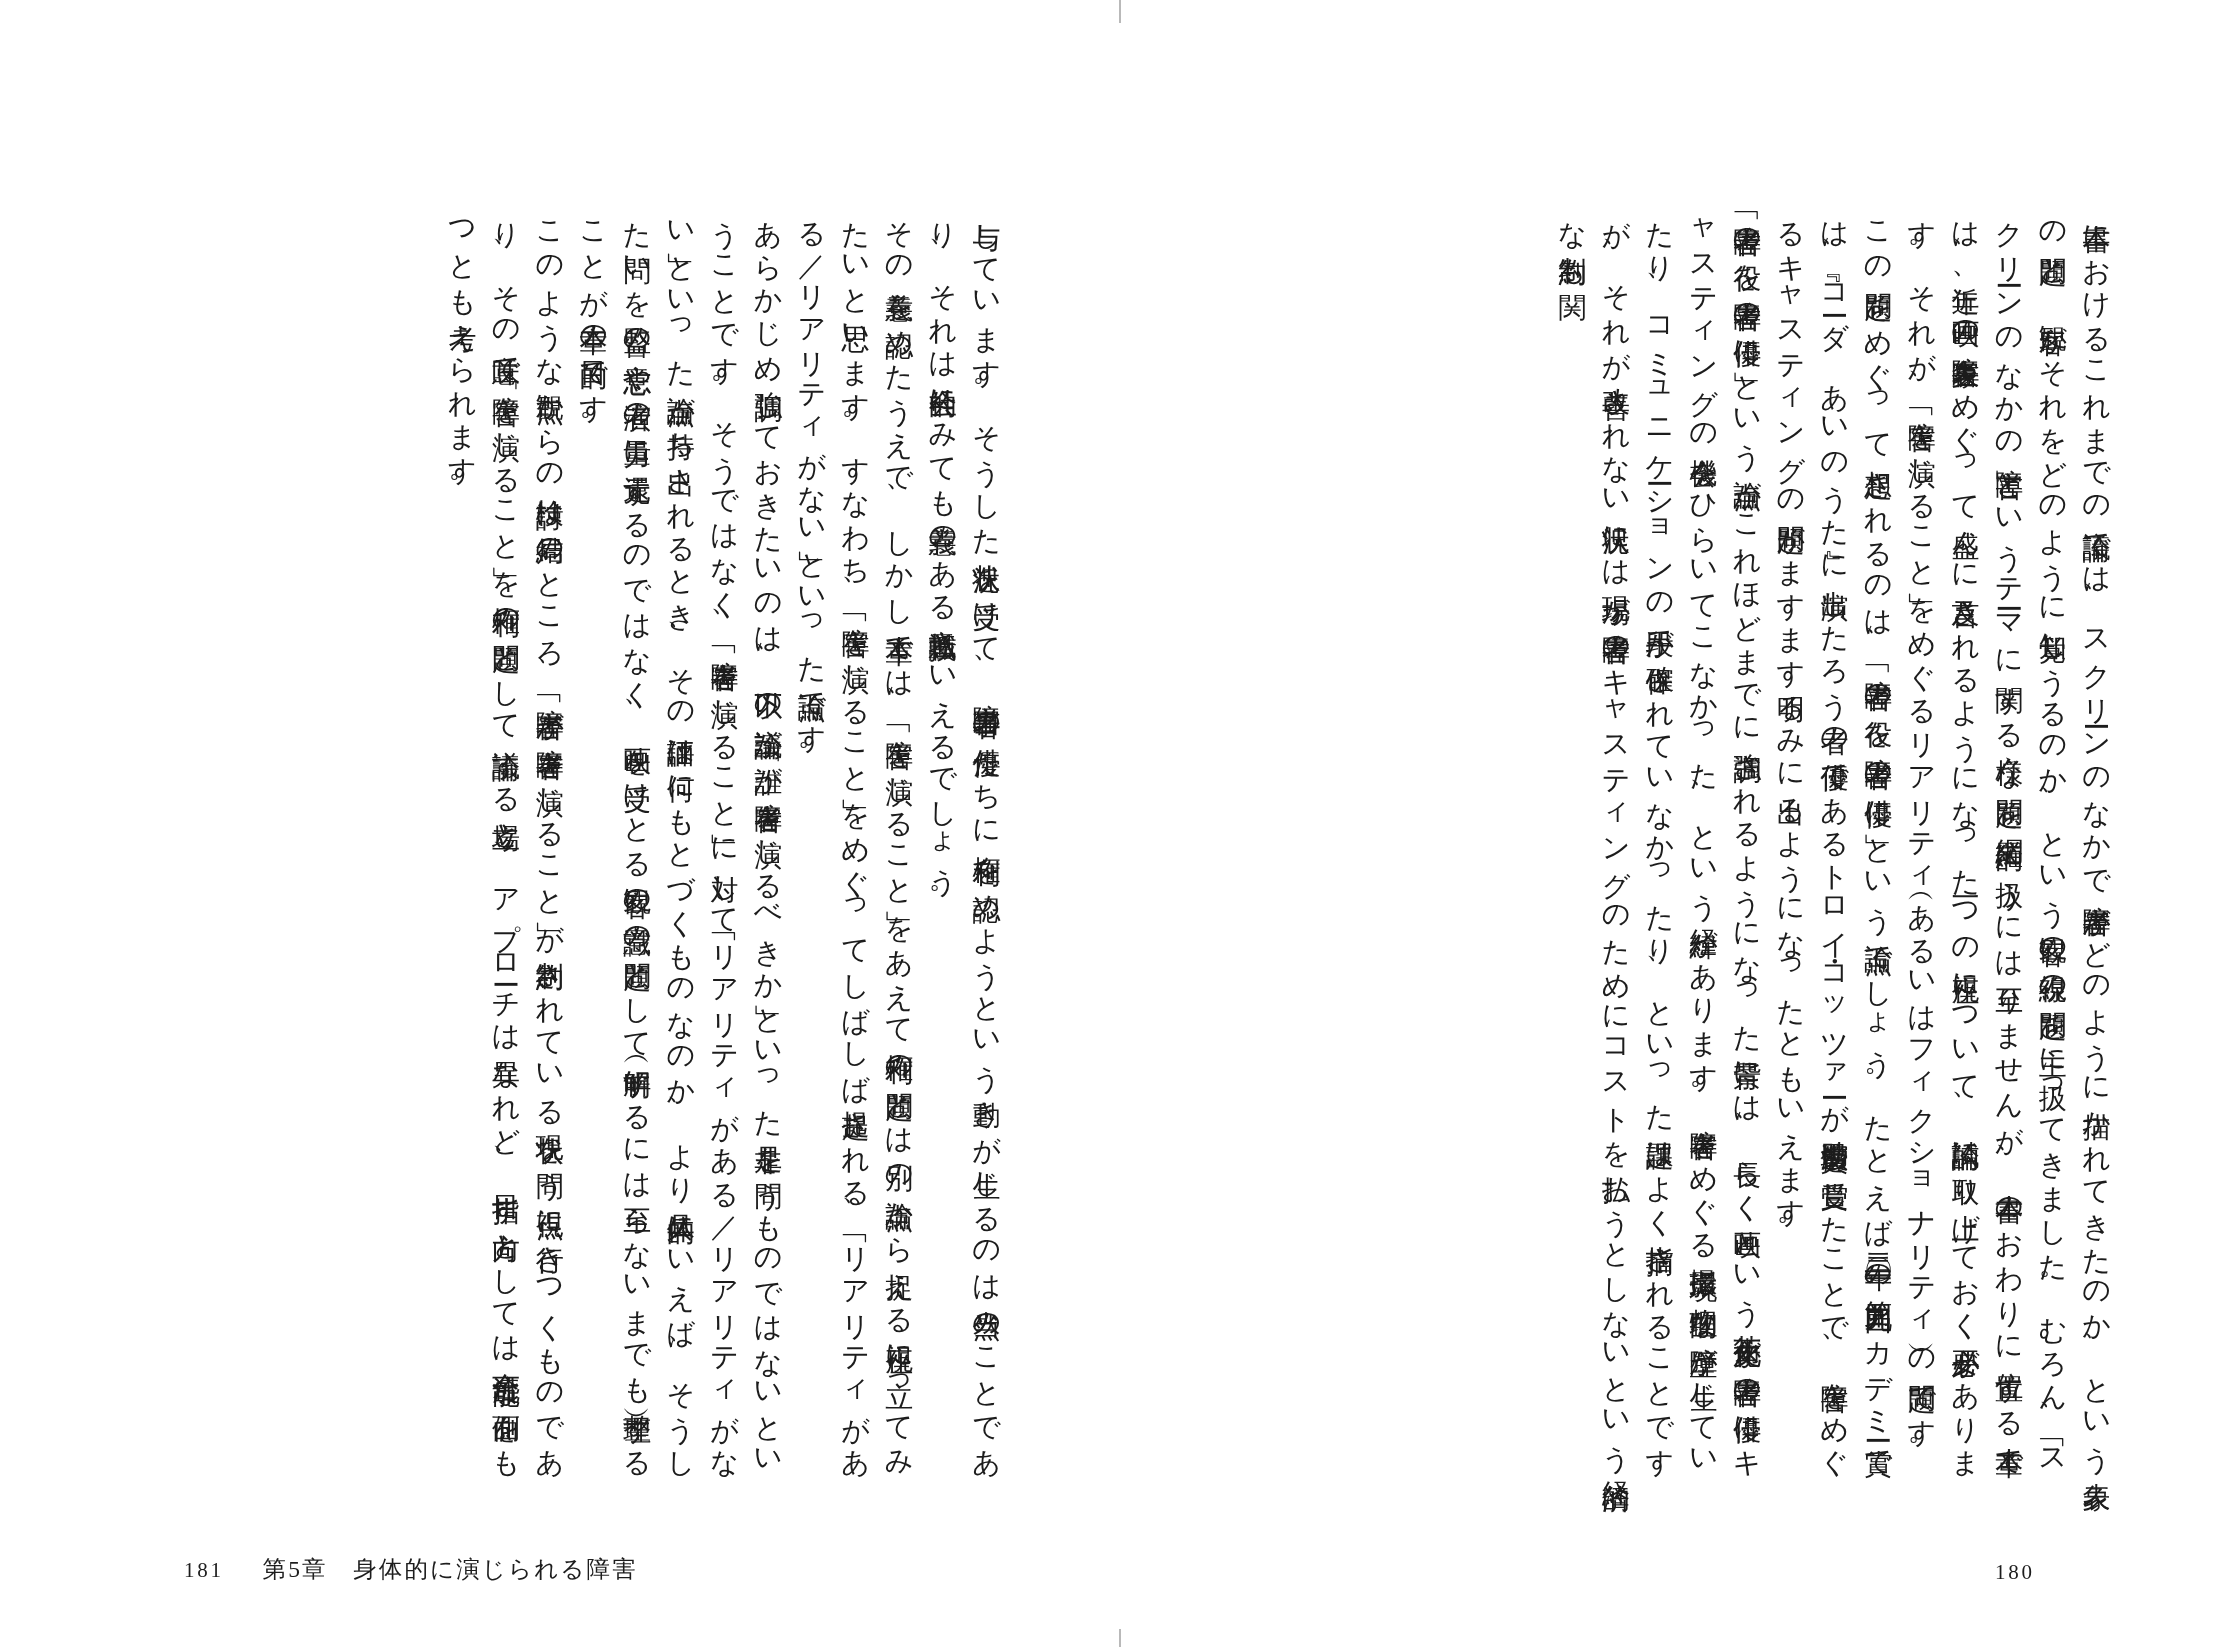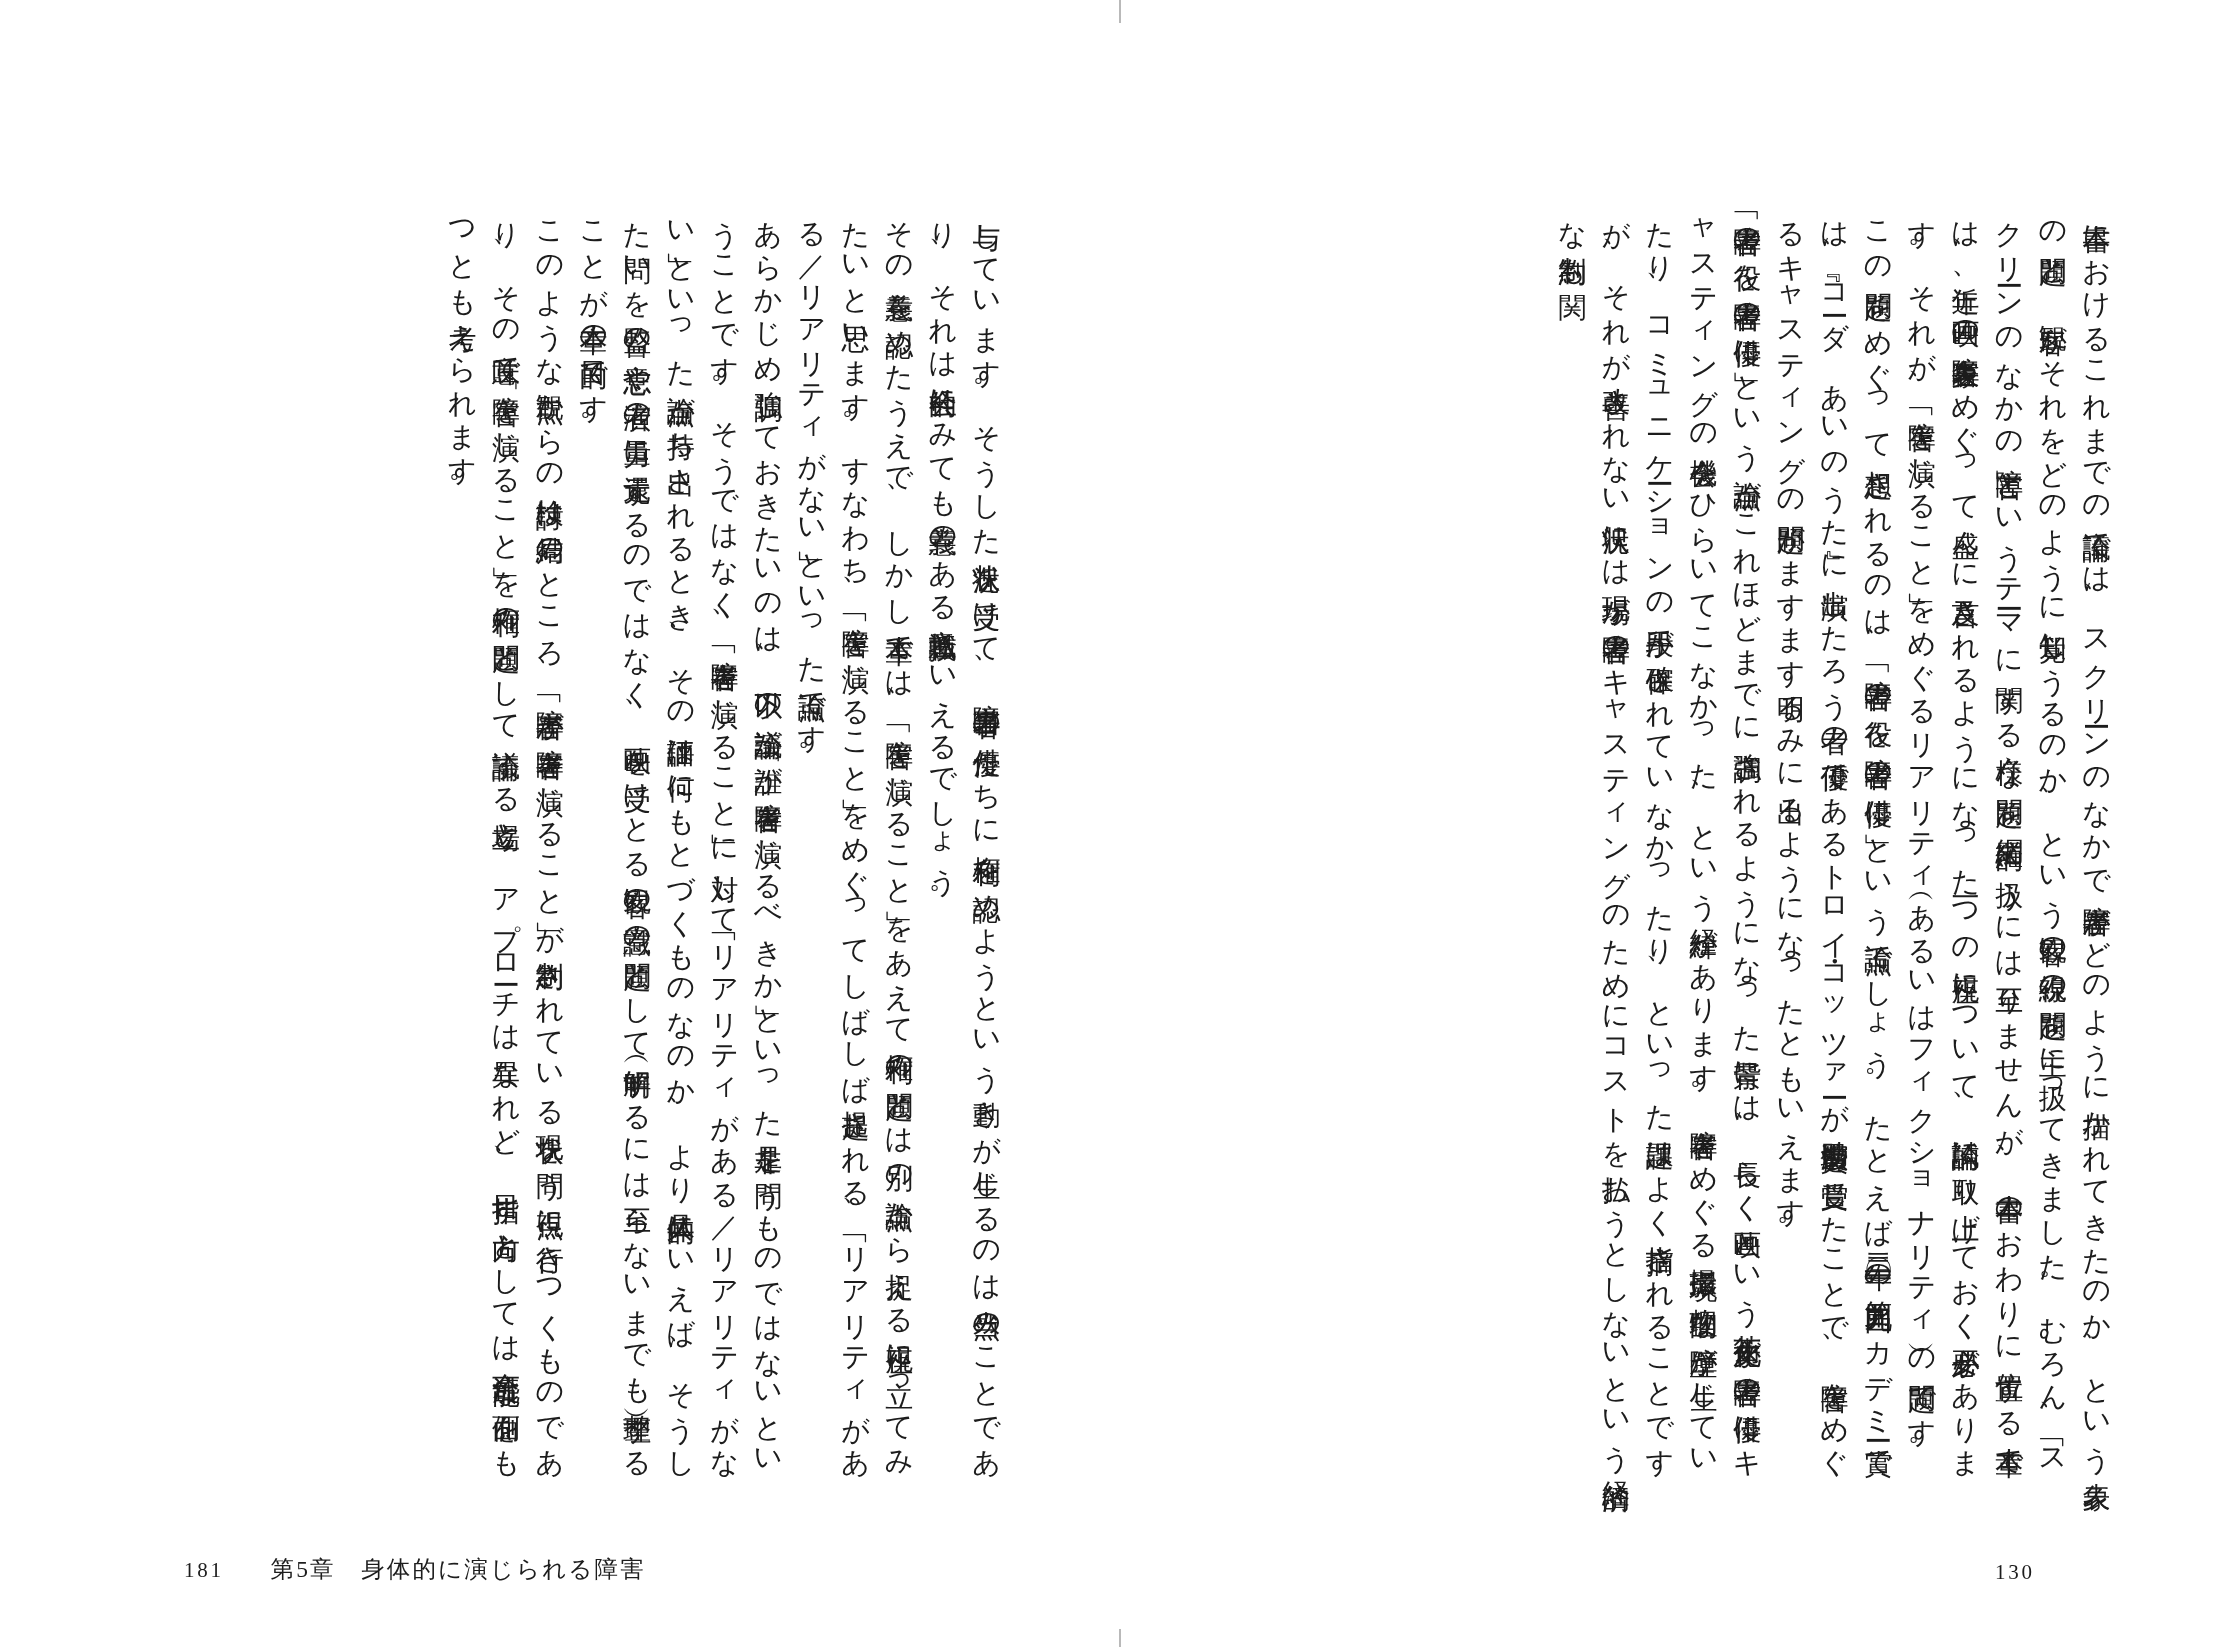--- a/index.html
+++ b/index.html
@@ -74,40 +74,40 @@
     color: #1d1d1d;
     white-space: nowrap;
   }
   .footer .folio {
     font-family: "Liberation Serif", "DejaVu Serif", serif;
     font-size: 21px;
     font-variant-numeric: oldstyle-nums;
     letter-spacing: 0.13em;
   }
   .footer .chapter {
-    margin-left: 40px;
+    margin-left: 32px;
     font-size: 23.5px;
     letter-spacing: 0.09em;
   }
   .left-page .footer { left: 184px; }
   .right-page .footer { left: 876px; }
 </style>
 </head>
 <body>
 
 <div id="page">
 
   <div class="gutter-tick top"></div>
   <div class="gutter-tick bottom"></div>
 
   <div class="page-half right-page">
     <div class="vtext">本書におけるこれまでの議論では、スクリーンのなかで障害者がどのように描かれてきたのか、という表象の問題と、観客がそれをどのように知覚しうるのか、という観客の視線の問題を主に扱ってきました。むろん、「スクリーンのなかの障害」というテーマに関する様々な問題を網羅的に扱うには至りませんが、本書のおわりに位置する本章では、近年、映画の障害表象をめぐって盛んに言及されるようになった一つの視座について、試論的に取り上げておく必要があります。それが、「障害を演じること」をめぐるリアリティ（あるいはフィクショナリティ）の問題です。この問題をめぐって想起されるのは、「障害者の役を障害者の俳優に」という論点でしょう。たとえば二〇二二年の第九四回アカデミー賞では、『コーダ　あいのうた』に出演したろう者の俳優であるトロイ・コッツァーが助演男優賞を受賞したことで、障害をめぐるキャスティングの問題がますます明るみに出るようになったともいえます。
 「障害者の役を障害者の俳優に」という論点がこれほどまでに強調されるようになった背景には、長らく映画という芸術文化が障害者の俳優にキャスティングの機会をひらいてこなかった、という経緯があります。障害者をめぐる撮影環境に物理的な障壁が生じていたり、コミュニケーションの手段が確保されていなかったり、といった課題はよく指摘されることですが、それが改善されない状況には現場が障害者のキャスティングのためにコストを払おうとしないという経済的な制約も関</div>
     <div class="footer">
-      <span class="folio">130</span>
+      <span class="folio">180</span>
     </div>
   </div>
 
   <div class="page-half left-page">
     <div class="vtext">与しています。そうした状況を受けて、障害当事者の俳優たちに権利を認めようという動きが生じるのは当然のことであり、それは社会的にみても意義のある意識転換といえるでしょう。
 その意義を認めたうえで、しかし本章では、「障害を演じること」をあえて権利の問題とは別の論点から捉える視座に立ってみたいと思います。すなわち、「障害を演じること」をめぐってしばしば提起される、「リアリティがある／リアリティがない」といった論点です。
 あらかじめ強調しておきたいのは、以下の議論が「誰が障害者を演じるべきか」といった是非を問うものではないということです。そうではなく、「障害者を演じること」に対して「リアリティがある／リアリティがない」といった論点が持ち出されるとき、その評価は何にもとづくものなのか、より具体的にいえば、そうした問いを監督の意志や演者の力量に還元するのではなく、映画を受けとる観客の意識の問題として（解明するには至らないまでも）整理することが本章の目的です。
 このような観点からの検討は結局のところ、「障害者が障害者を演じること」が制約されている現状を問う視点に行きつくものであり、その意味で「障害を演じること」を権利の問題として議論する立場と、アプローチは異なれど、目指す方向としては合流可能な側面をもつとも考えられます。</div>
     <div class="footer">
       <span class="folio">181</span>

